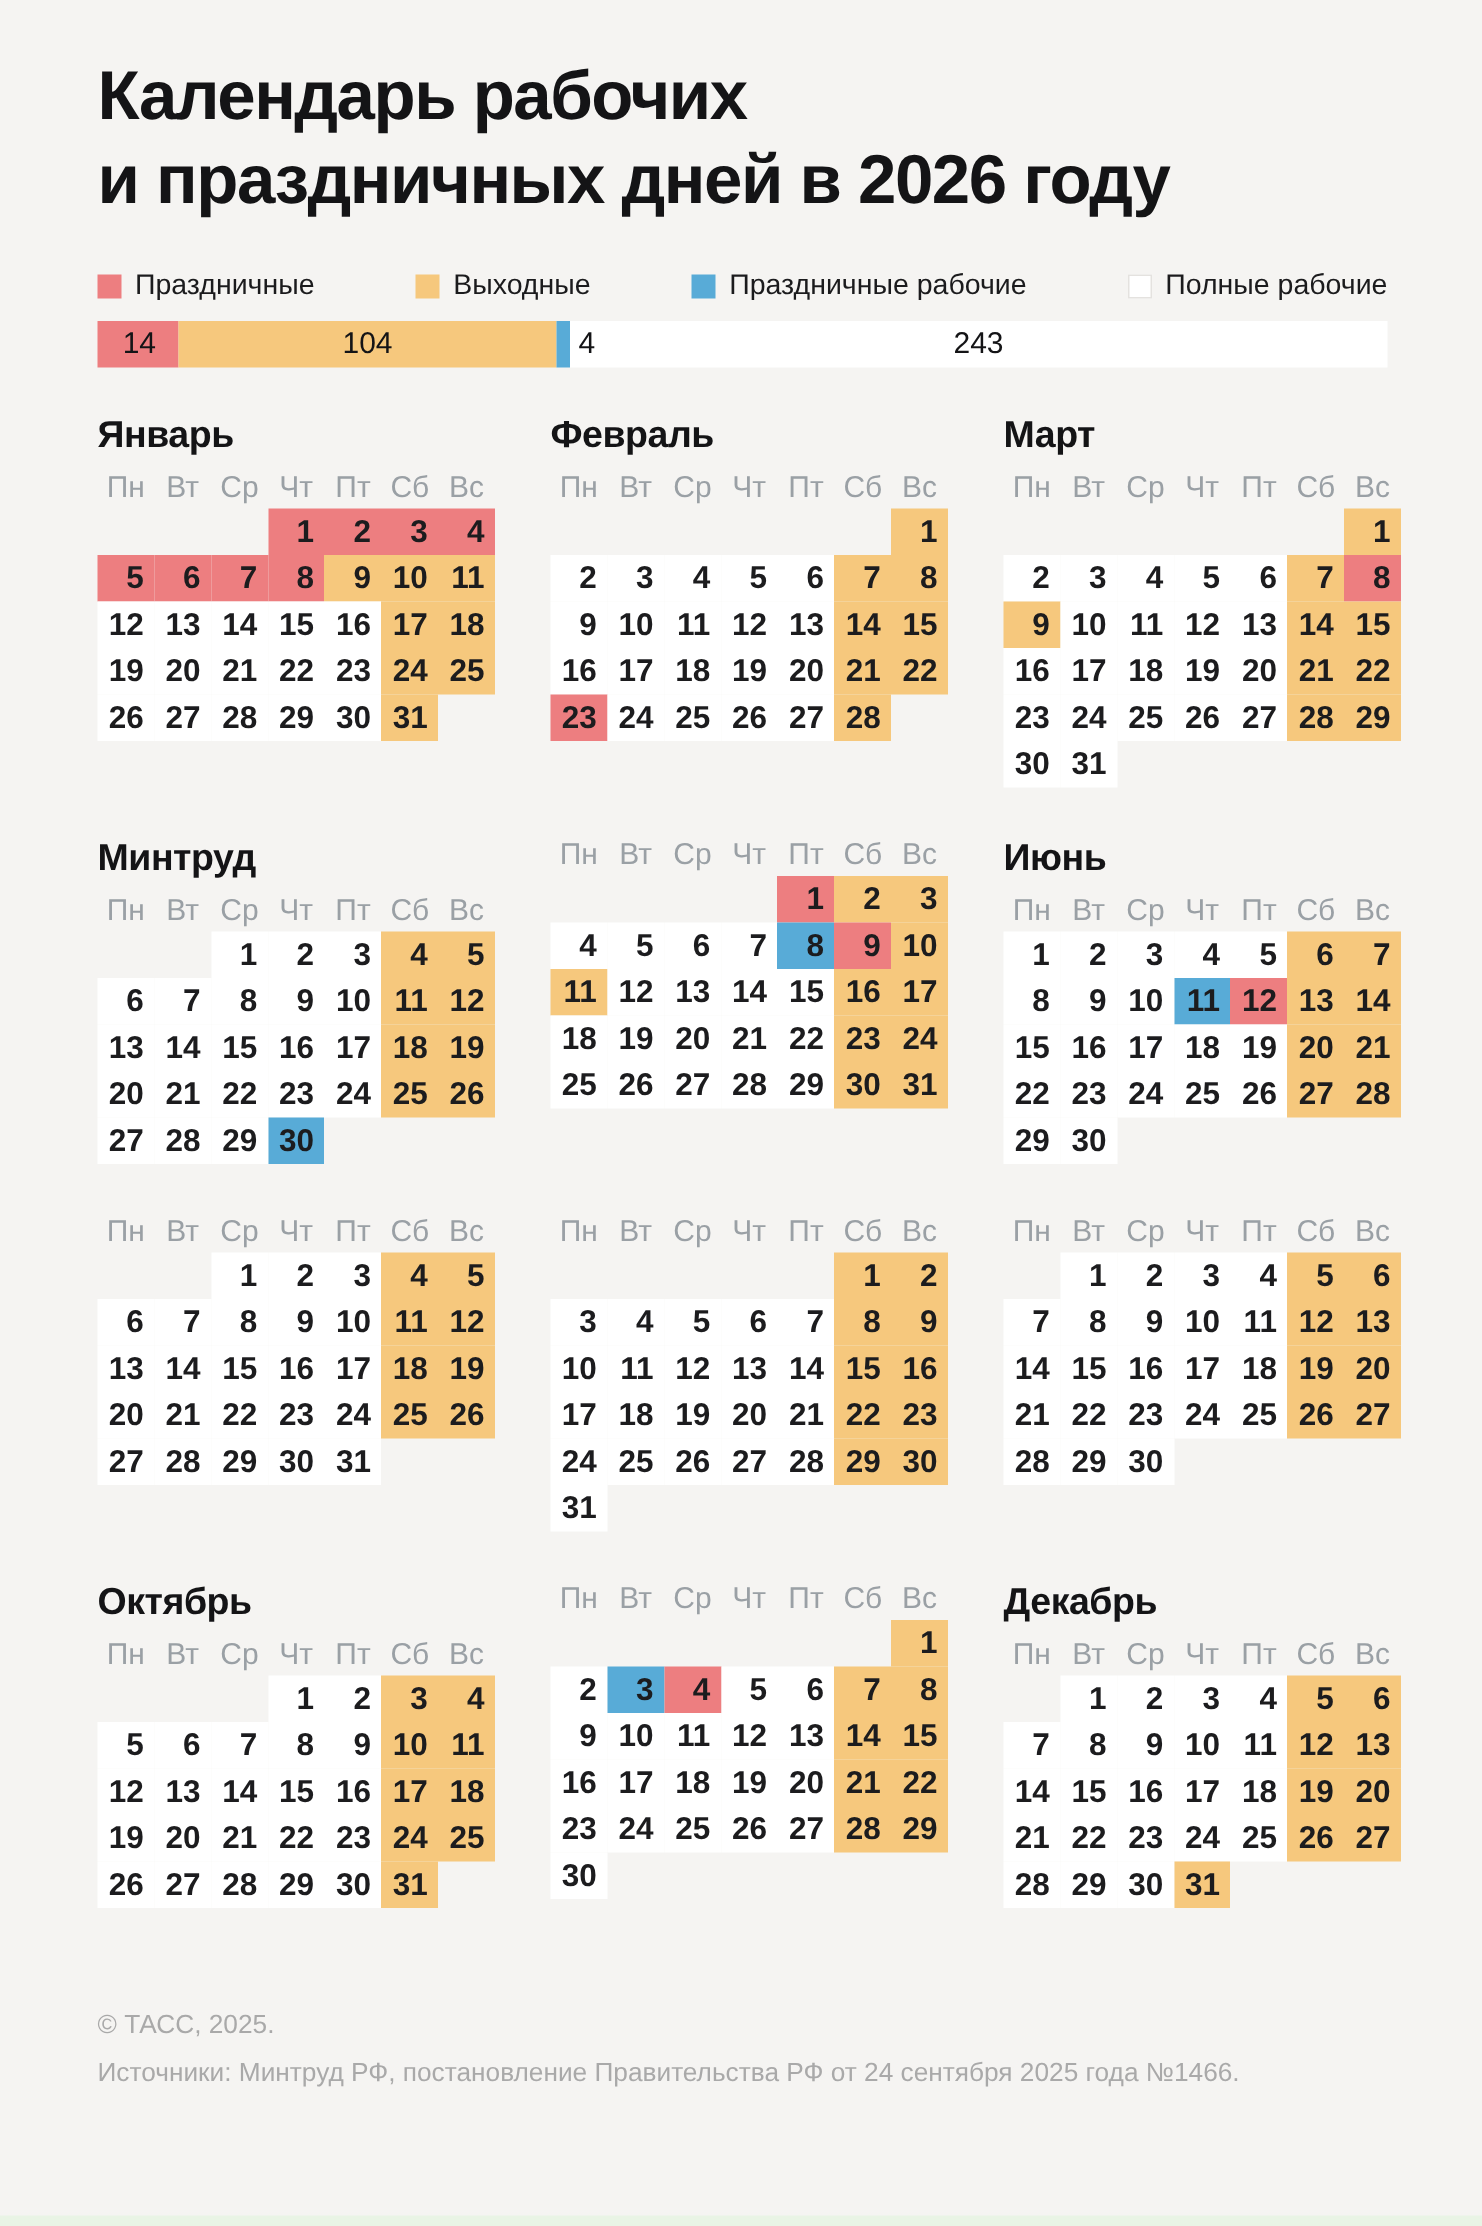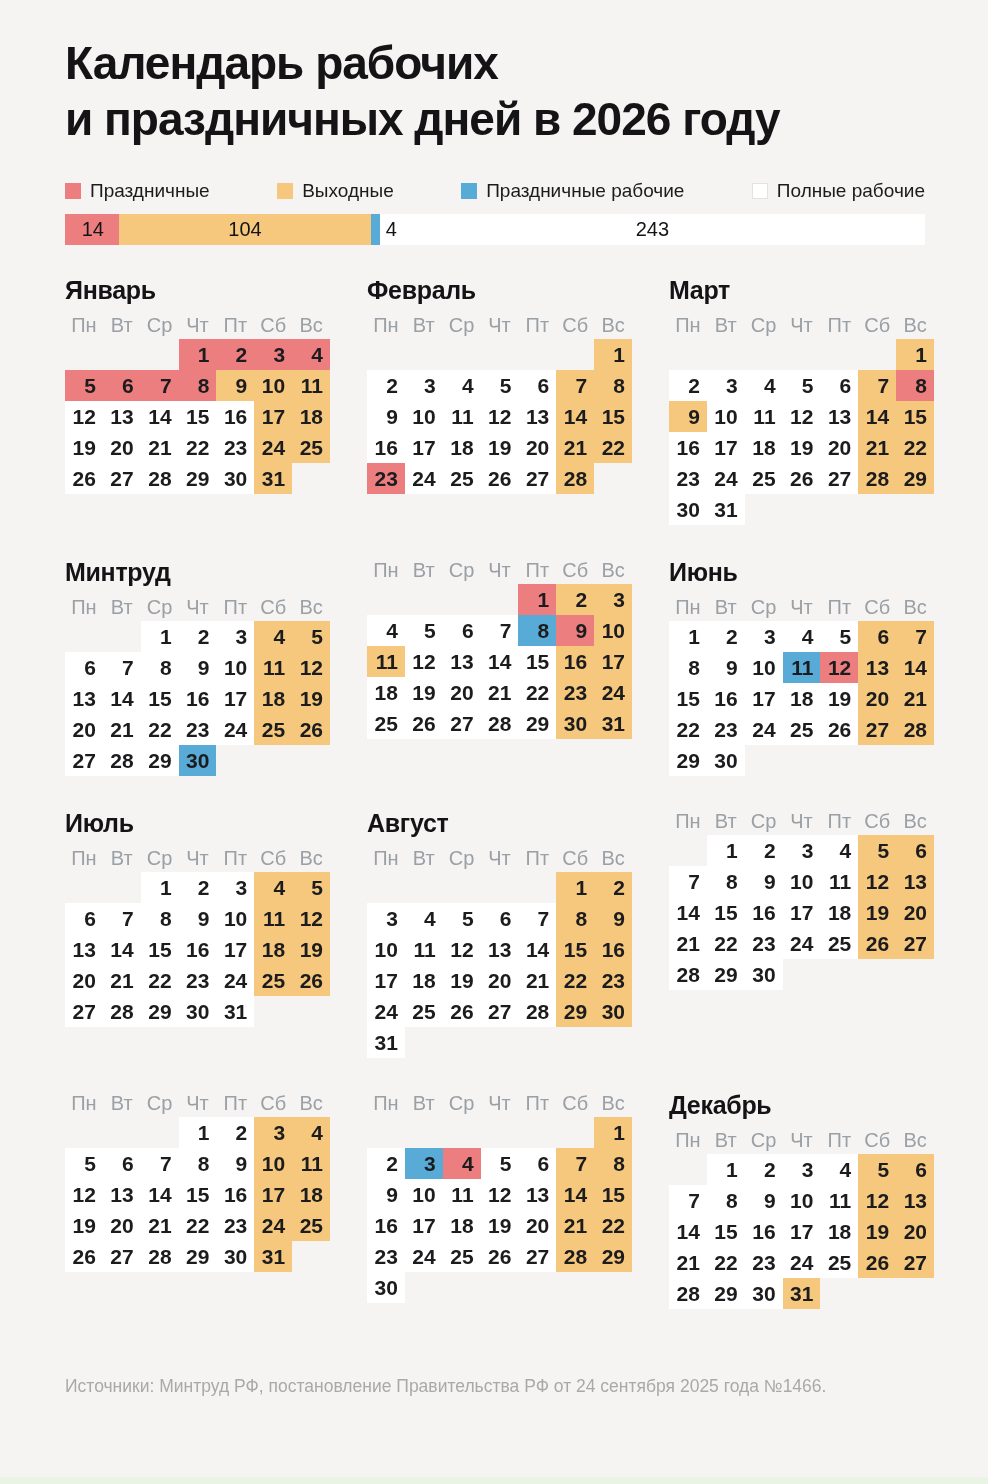--- a/index.html
+++ b/index.html
@@ -429,21 +429,20 @@
           <span class="day" style="background: rgb(255, 255, 255);">26</span>
           <span class="day" style="background: rgb(246, 200, 125);">27</span>
           <span class="day" style="background: rgb(246, 200, 125);">28</span>
         </div>
         <div class="week-row">
           <span class="day" style="background: rgb(255, 255, 255);">29</span>
           <span class="day" style="background: rgb(255, 255, 255);">30</span>
         </div>
       </div>
       <div class="month">
-        <h3 class="month-title">Июль</h3>
         <div class="weekdays-row">
           <span class="weekday">Пн</span>
           <span class="weekday">Вт</span>
           <span class="weekday">Ср</span>
           <span class="weekday">Чт</span>
           <span class="weekday">Пт</span>
           <span class="weekday">Сб</span>
           <span class="weekday">Вс</span>
         </div>
         <div class="week-row">
@@ -484,21 +483,20 @@
         </div>
         <div class="week-row">
           <span class="day" style="background: rgb(255, 255, 255);">27</span>
           <span class="day" style="background: rgb(255, 255, 255);">28</span>
           <span class="day" style="background: rgb(255, 255, 255);">29</span>
           <span class="day" style="background: rgb(255, 255, 255);">30</span>
           <span class="day" style="background: rgb(255, 255, 255);">31</span>
         </div>
       </div>
       <div class="month">
-        <h3 class="month-title">Август</h3>
         <div class="weekdays-row">
           <span class="weekday">Пн</span>
           <span class="weekday">Вт</span>
           <span class="weekday">Ср</span>
           <span class="weekday">Чт</span>
           <span class="weekday">Пт</span>
           <span class="weekday">Сб</span>
           <span class="weekday">Вс</span>
         </div>
         <div class="week-row">
@@ -596,20 +594,21 @@
           <span class="day" style="background: rgb(246, 200, 125);">26</span>
           <span class="day" style="background: rgb(246, 200, 125);">27</span>
         </div>
         <div class="week-row">
           <span class="day" style="background: rgb(255, 255, 255);">28</span>
           <span class="day" style="background: rgb(255, 255, 255);">29</span>
           <span class="day" style="background: rgb(255, 255, 255);">30</span>
         </div>
       </div>
       <div class="month">
+        <h3 class="month-title">Октябрь</h3>
         <div class="weekdays-row">
           <span class="weekday">Пн</span>
           <span class="weekday">Вт</span>
           <span class="weekday">Ср</span>
           <span class="weekday">Чт</span>
           <span class="weekday">Пт</span>
           <span class="weekday">Сб</span>
           <span class="weekday">Вс</span>
         </div>
         <div class="week-row">
@@ -766,18 +765,19 @@
         <div class="week-row">
           <span class="day" style="background: rgb(255, 255, 255);">28</span>
           <span class="day" style="background: rgb(255, 255, 255);">29</span>
           <span class="day" style="background: rgb(255, 255, 255);">30</span>
           <span class="day" style="background: rgb(246, 200, 125);">31</span>
         </div>
       </div>
     </div>
 
   <div class="footer">
+    <div>© ТАСС, 2025.</div>
     <div>Источники: Минтруд РФ, постановление Правительства РФ от 24 сентября 2025 года №1466.</div>
   </div>
 
 </div>
 
 <div class="bottom-strip"></div>
 
 </body></html>

